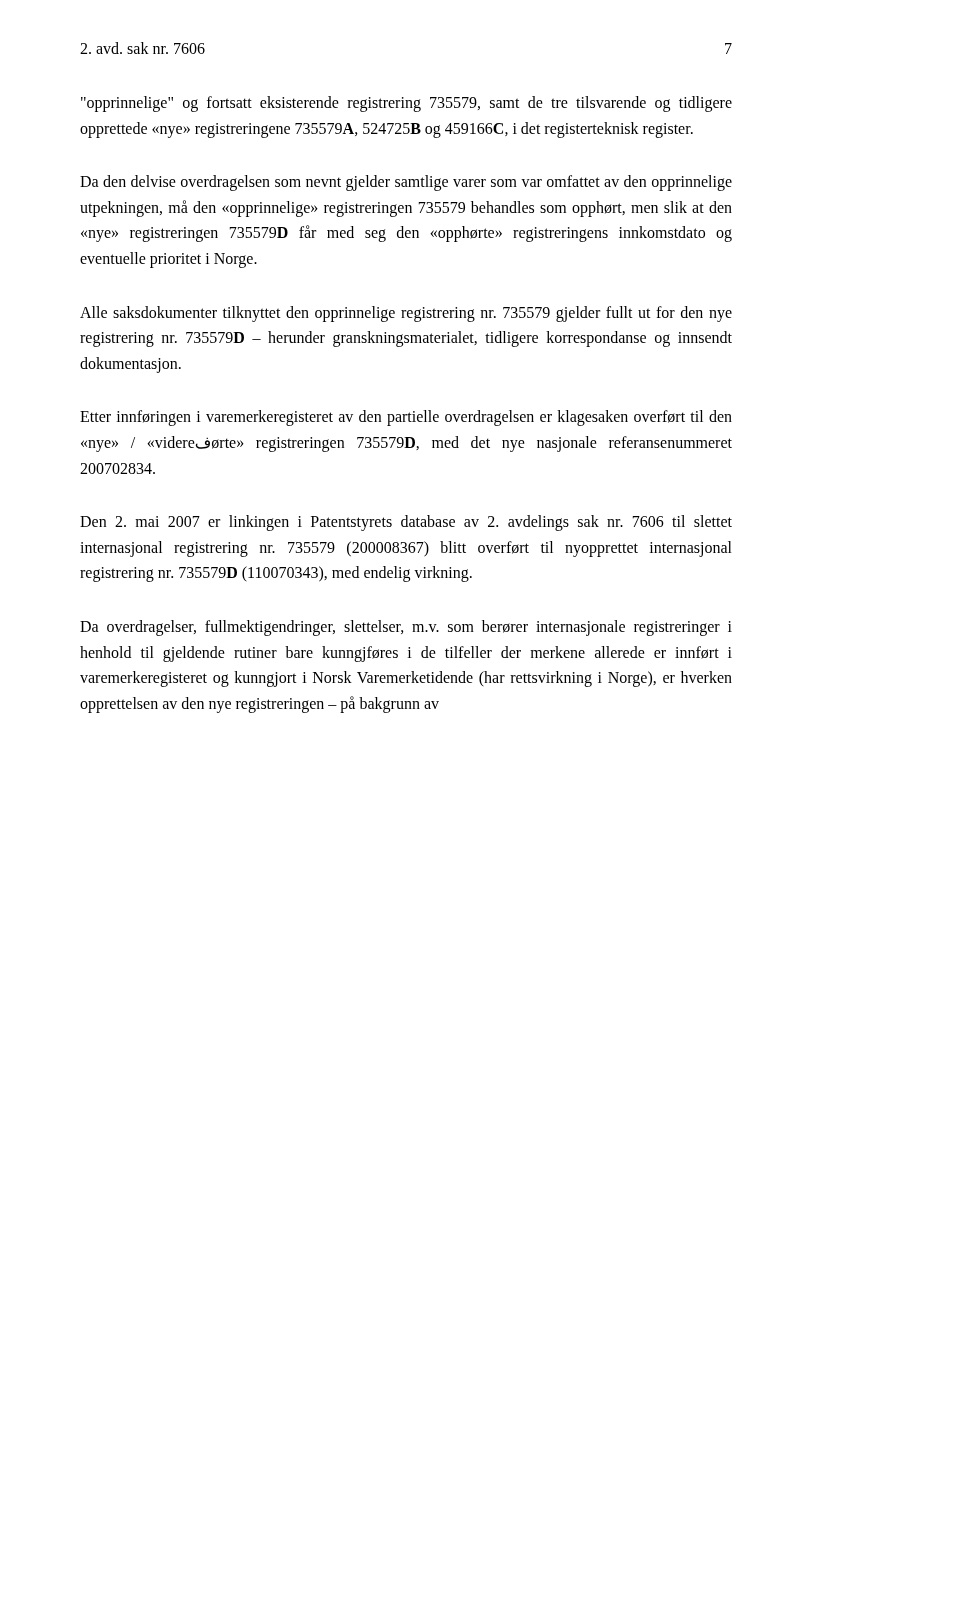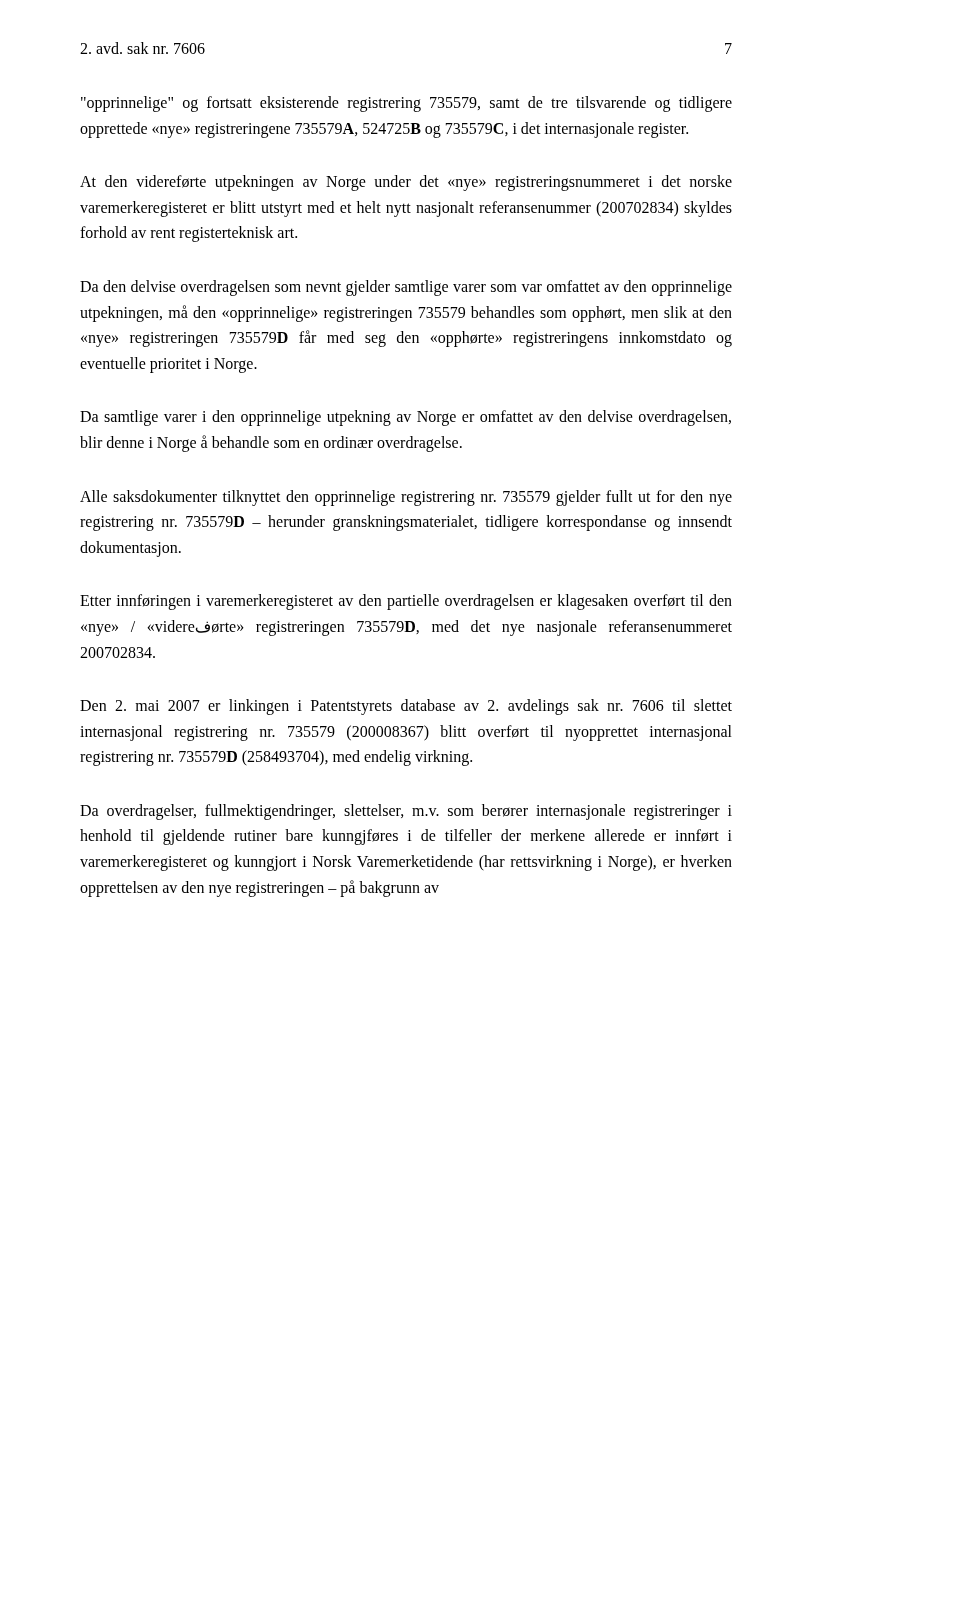--- a/index.html
+++ b/index.html
@@ -53,23 +53,21 @@
 <body>
 
 <div class="page-container">
 
   <div class="header-line">
     <span class="header-left">2. avd. sak nr. 7606</span>
     <span class="header-right">7</span>
   </div>
 
   <div id="paragraphs-container">
-  <p class="paragraph"><span>"opprinnelige" og fortsatt eksisterende registrering 735579, samt de tre tilsvarende og tidligere opprettede «nye» registreringene 735579</span><strong>A</strong><span>, 524725</span><strong>B</strong><span> og 735579</span><strong>C</strong><span>, i det internasjonale register.</span></p>
-      <p class="paragraph"><span>At den videreførte utpekningen av Norge under det «nye» registreringsnummeret i det norske varemerkeregisteret er blitt utstyrt med et helt nytt nasjonalt referansenummer (200702834) skyldes forhold av rent registerteknisk art.</span></p>
+  <p class="paragraph"><span>"opprinnelige" og fortsatt eksisterende registrering 735579, samt de tre tilsvarende og tidligere opprettede «nye» registreringene 735579</span><strong>A</strong><span>, 524725</span><strong>B</strong><span> og 459166</span><strong>C</strong><span>, i det registerteknisk register.</span></p>
       <p class="paragraph"><span>Da den delvise overdragelsen som nevnt gjelder samtlige varer som var omfattet av den opprinnelige utpekningen, må den «opprinnelige» registreringen 735579 behandles som opphørt, men slik at den «nye» registreringen 735579</span><strong>D</strong><span> får med seg den «opphørte» registreringens innkomstdato og eventuelle prioritet i Norge.</span></p>
-      <p class="paragraph"><span>Da samtlige varer i den opprinnelige utpekning av Norge er omfattet av den delvise overdragelsen, blir denne i Norge å behandle som en ordinær overdragelse.</span></p>
       <p class="paragraph"><span>Alle saksdokumenter tilknyttet den opprinnelige registrering nr. 735579 gjelder fullt ut for den nye registrering nr. 735579</span><strong>D</strong><span> – herunder granskningsmaterialet, tidligere korrespondanse og innsendt dokumentasjon.</span></p>
       <p class="paragraph"><span>Etter innføringen i varemerkeregisteret av den partielle overdragelsen er klagesaken overført til den «nye» / «videreفørte» registreringen 735579</span><strong>D</strong><span>, med det nye nasjonale referansenummeret 200702834.</span></p>
-      <p class="paragraph"><span>Den 2. mai 2007 er linkingen i Patentstyrets database av 2. avdelings sak nr. 7606 til slettet internasjonal registrering nr. 735579 (200008367) blitt overført til nyopprettet internasjonal registrering nr. 735579</span><strong>D</strong><span> (258493704), med endelig virkning.</span></p>
+      <p class="paragraph"><span>Den 2. mai 2007 er linkingen i Patentstyrets database av 2. avdelings sak nr. 7606 til slettet internasjonal registrering nr. 735579 (200008367) blitt overført til nyopprettet internasjonal registrering nr. 735579</span><strong>D</strong><span> (110070343), med endelig virkning.</span></p>
       <p class="paragraph"><span>Da overdragelser, fullmektigendringer, slettelser, m.v. som berører internasjonale registreringer i henhold til gjeldende rutiner bare kunngjføres i de tilfeller der merkene allerede er innført i varemerkeregisteret og kunngjort i Norsk Varemerketidende (har rettsvirkning i Norge), er hverken opprettelsen av den nye registreringen – på bakgrunn av</span></p>
     </div>
 
 </div>
 
 </body></html>

